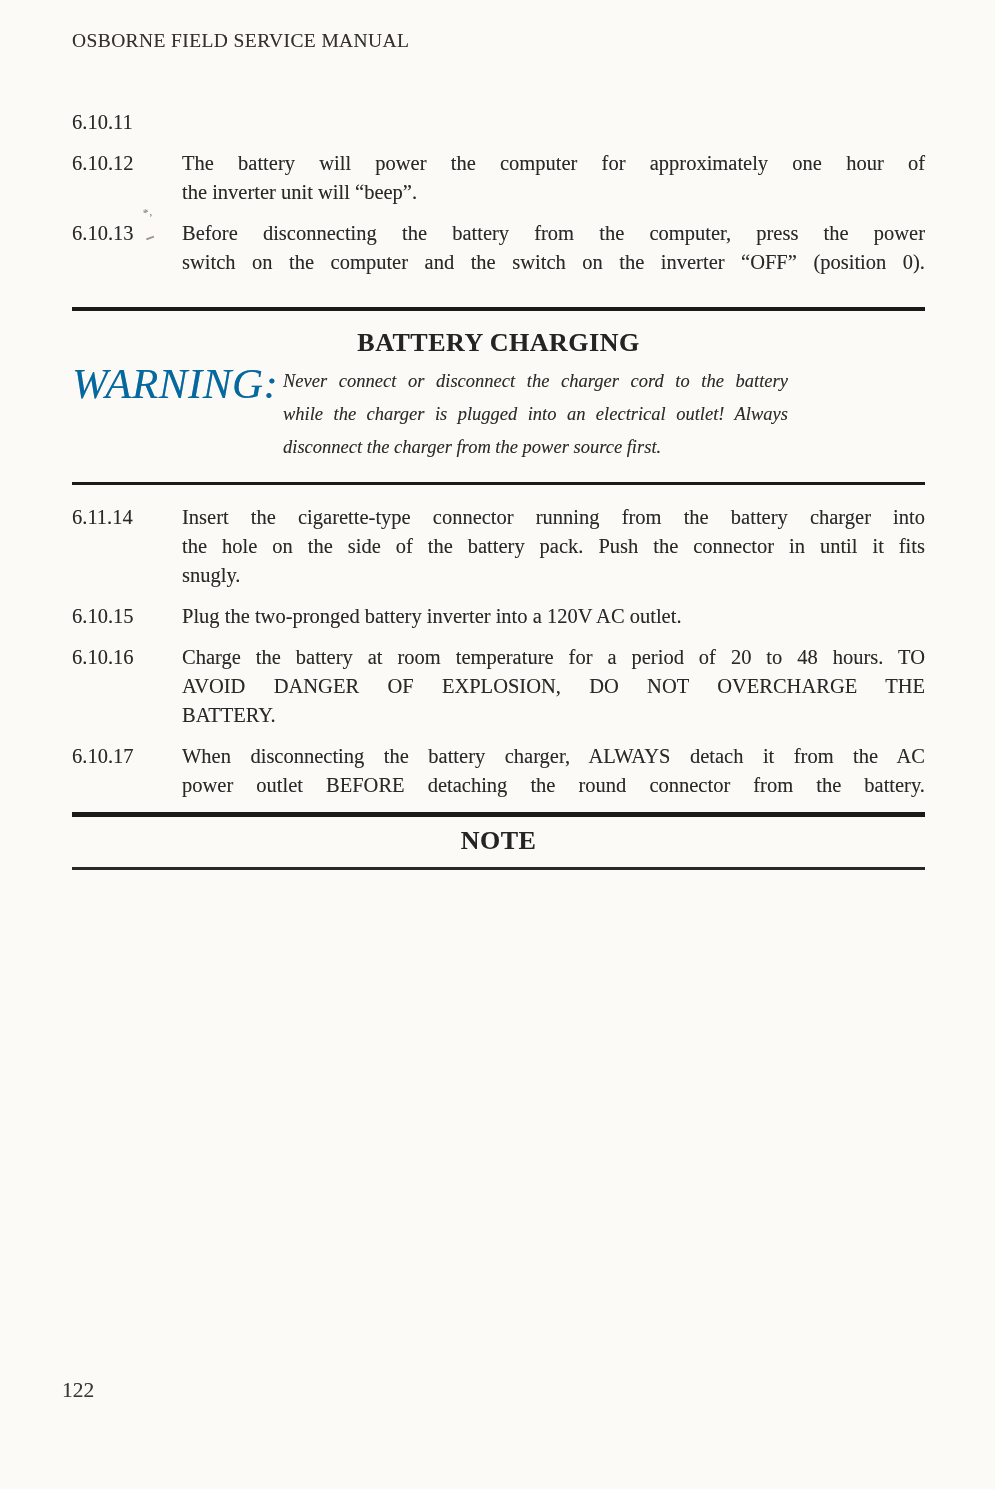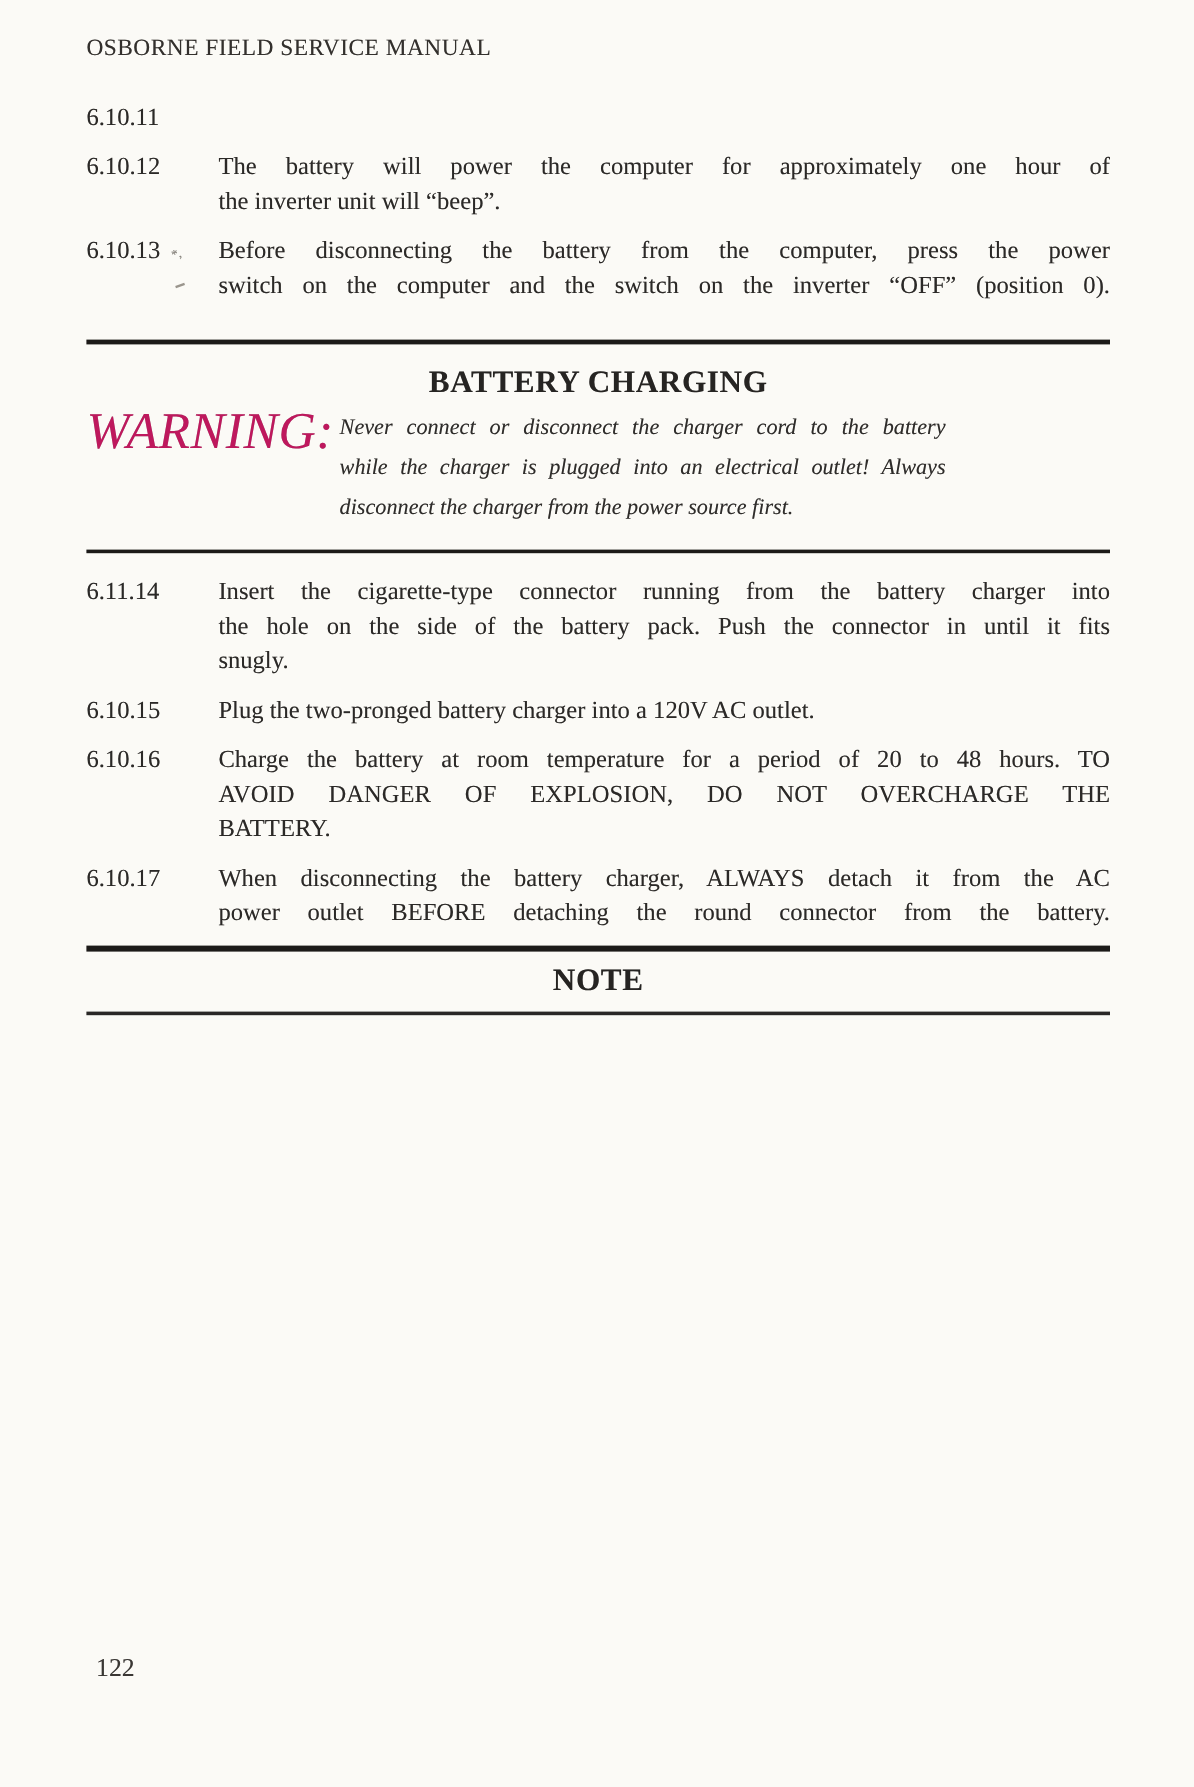--- a/index.html
+++ b/index.html
@@ -13,21 +13,21 @@
     overflow:hidden;
     box-sizing:border-box;
     padding:30px 70px 0 72px;
     text-shadow:0 0 .5px rgba(43,41,39,.35);
   }
   .header{
     font-size:19.5px;
     letter-spacing:.4px;
     color:#33302d;
   }
-  .steps{margin-top:32px;}
+  .steps{margin-top:56px;}
   .steps.after-warning{margin-top:18px;}
   .step-row{
     display:flex;
     margin-bottom:12px;
   }
   .step-num{
     width:110px;
     flex:0 0 110px;
     font-size:20.5px;
     line-height:29px;
@@ -60,21 +60,21 @@
     display:flex;
     margin-top:2px;
   }
   .wlabel{
     flex:0 0 211px;
     width:211px;
     font-style:italic;
     font-size:43px;
     line-height:46px;
     letter-spacing:.5px;
-    color:#be185d;
+    color:#0369a1;
   }
   .wtext{
     flex:0 0 505px;
     width:505px;
     font-style:italic;
     font-size:18.5px;
     line-height:33px;
     padding-top:4px;
     color:#2e2c2a;
   }
@@ -96,21 +96,21 @@
   }
   .ntext{
     margin:12px 35px 0 33px;
     font-style:italic;
     font-size:19.5px;
     line-height:36px;
     color:#2e2c2a;
   }
   .pageno{
     position:absolute;
-    left:80px;top:1378px;
+    left:62px;top:1378px;
     font-size:21.5px;
     color:#3a3734;
   }
   .artifact{
     position:absolute;
     left:143px;top:206px;
     font-size:11px;
     color:#8a867f;
     transform:rotate(-15deg);
   }
@@ -175,21 +175,21 @@
       <div class="step-text">
         <span class="line jl">Insert the cigarette-type connector running from the battery charger into</span>
         <span class="line jl">the hole on the side of the battery pack. Push the connector in until it fits</span>
         <span class="line">snugly.</span>
       </div>
     </div>
 
     <div class="step-row">
       <div class="step-num">6.10.15</div>
       <div class="step-text">
-        <span class="line">Plug the two-pronged battery charger into a 120V AC outlet.</span>
+        <span class="line">Plug the two-pronged battery inverter into a 120V AC outlet.</span>
       </div>
     </div>
 
     <div class="step-row">
       <div class="step-num">6.10.16</div>
       <div class="step-text">
         <span class="line jl">Charge the battery at room temperature for a period of 20 to 48 hours. TO</span>
         <span class="line jl">AVOID DANGER OF EXPLOSION, DO NOT OVERCHARGE THE</span>
         <span class="line">BATTERY.</span>
       </div>

